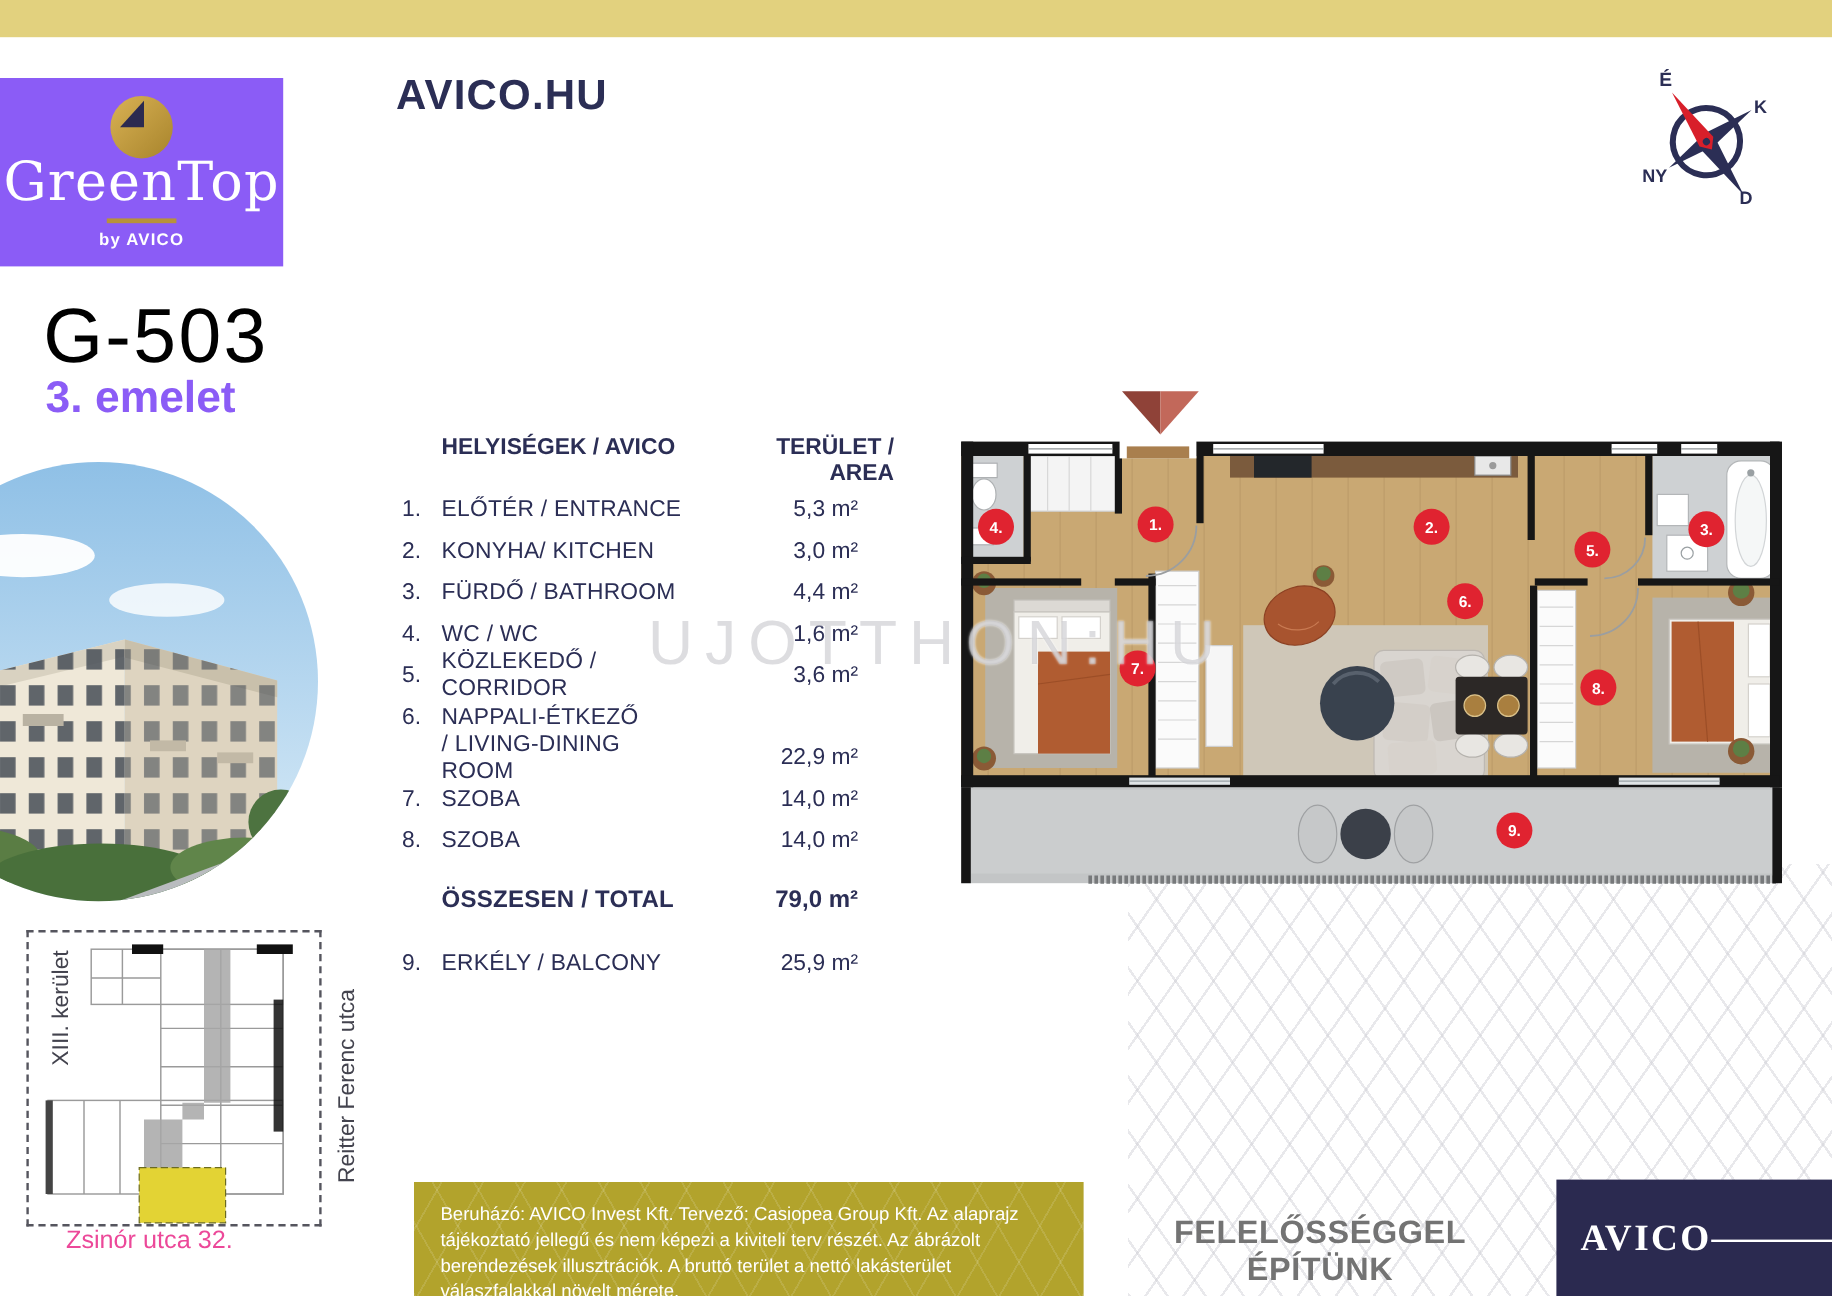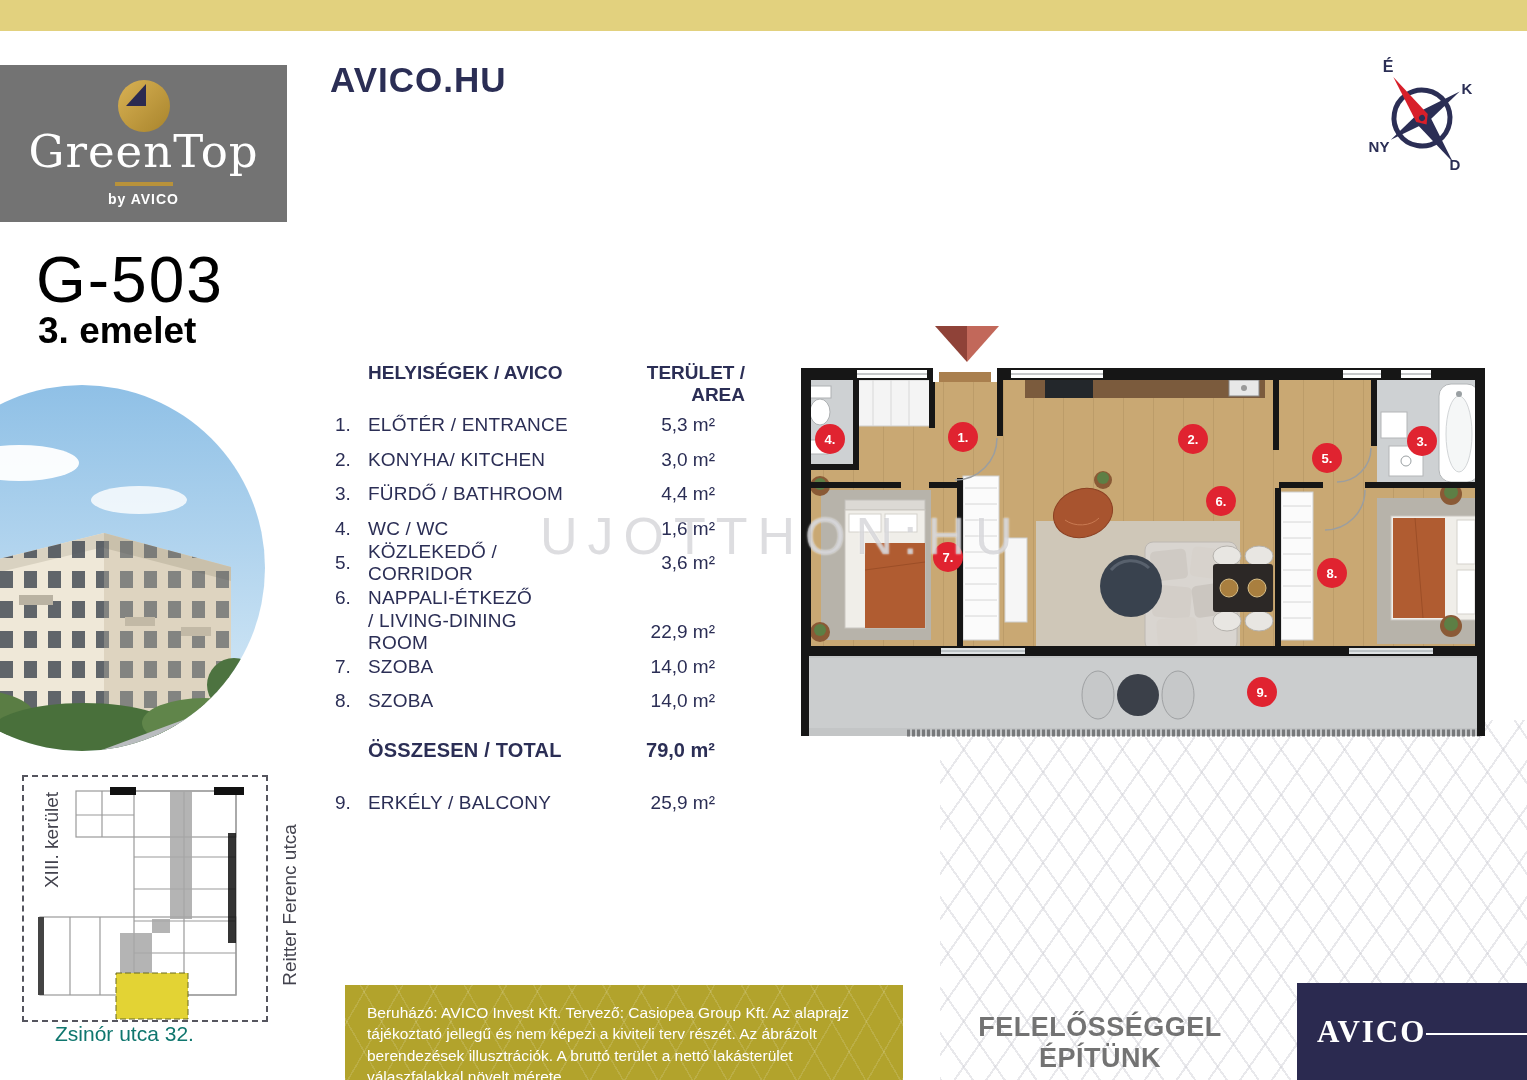--- a/index.html
+++ b/index.html
@@ -6,30 +6,30 @@
   .page{position:relative;width:1527px;height:1080px;background:#fff;overflow:hidden;
         font-family:"Liberation Sans",sans-serif;color:#2b2e55;}
   
   .topband{position:absolute;left:0;top:0;width:1527px;height:31px;background:#e2d17e;}
   
   .chevron-bg{position:absolute;left:940px;top:720px;width:587px;height:360px;z-index:0;
     background-image:
       repeating-linear-gradient(55deg, rgba(205,205,212,.45) 0 2px, transparent 2px 26px),
       repeating-linear-gradient(-55deg, rgba(205,205,212,.45) 0 2px, transparent 2px 26px);}
   
-  .logo{position:absolute;left:0;top:65px;width:287px;height:157px;background:#737373;z-index:2;
+  .logo{position:absolute;left:0;top:65px;width:236px;height:157px;background:#8b5cf6;z-index:2;
         display:flex;flex-direction:column;align-items:center;}
   .logo-mark{margin-top:12px;}
   .logo-word{font-family:"DejaVu Serif",serif;font-size:45px;color:#fff;line-height:1;margin-top:-6px;letter-spacing:1px;}
   .logo-rule{width:58px;height:4px;background:#b8923a;margin-top:8px;}
   .logo-by{font-size:14px;font-weight:700;color:#fff;margin-top:5px;letter-spacing:1px;}
   .siteurl{position:absolute;left:330px;top:60px;font-size:35px;font-weight:800;color:#2b2e55;letter-spacing:1px;z-index:2;cursor:pointer;}
   .compass{position:absolute;left:1357px;top:50px;z-index:2;}
   .unit-code{position:absolute;left:36px;top:248px;font-size:64px;font-weight:400;letter-spacing:2px;color:#000000;line-height:1;z-index:2;}
-  .unit-floor{position:absolute;left:38px;top:312px;font-size:37px;font-weight:700;color:#000000;line-height:1;z-index:2;text-align:center;}
+  .unit-floor{position:absolute;left:38px;top:312px;font-size:37px;font-weight:700;color:#8b5cf6;line-height:1;z-index:2;text-align:center;}
   .photo{position:absolute;left:-101px;top:385px;z-index:1;}
   
   .rtable{position:absolute;left:335px;top:362px;width:410px;z-index:3;}
   .thead{display:flex;font-weight:700;font-size:19px;height:24px;margin-bottom:22px;}
   .thead .h-rooms{margin-left:33px;flex:1;}
   .thead .h-area{width:150px;text-align:right;}
   .trow{display:flex;align-items:center;height:34.5px;font-size:19px;}
   .tnum{width:33px;}
   .tname{flex:1;letter-spacing:.2px;}
   .tarea{width:140px;text-align:right;padding-right:30px;}
@@ -37,21 +37,21 @@
   .trow.balcony{margin-top:17px;}
   .watermark{position:absolute;left:540px;top:506px;font-size:52px;font-weight:300;letter-spacing:10px;
     color:rgba(175,175,182,.42);text-shadow:0 0 2px rgba(255,255,255,.85);z-index:5;white-space:nowrap;}
   .plan{position:absolute;left:793px;top:318px;z-index:2;}
   
   .siteplan{position:absolute;left:22px;top:775px;width:246px;height:247px;border:2px dashed #55555e;
     box-sizing:border-box;background:#fff;z-index:2;}
   .vlabel{position:absolute;font-size:19px;color:#43434e;white-space:nowrap;z-index:3;}
   .vlabel.left{left:52px;top:840px;transform:translate(-50%,-50%) rotate(-90deg);}
   .vlabel.right{left:290px;top:905px;transform:translate(-50%,-50%) rotate(-90deg);}
-  .addr{position:absolute;left:55px;top:1022px;font-size:21px;color:#0f766e;z-index:2;}
+  .addr{position:absolute;left:55px;top:1022px;font-size:21px;color:#ec4899;z-index:2;}
   
   .disclaimer{position:absolute;left:345px;top:985px;width:558px;height:95px;box-sizing:border-box;
     padding:17px 20px 0 22px;background:#b2a32c;color:#fff;font-size:15.5px;line-height:1.38;z-index:2;
     background-image:
       repeating-linear-gradient(60deg, rgba(255,255,255,.12) 0 1.5px, transparent 1.5px 30px),
       repeating-linear-gradient(-60deg, rgba(255,255,255,.12) 0 1.5px, transparent 1.5px 30px);}
   .slogan{position:absolute;left:920px;top:1012px;width:360px;text-align:center;font-size:27px;font-weight:800;
     color:#737373;letter-spacing:.5px;z-index:2;}
   .avico-box{position:absolute;left:1297px;top:983px;width:230px;height:97px;background:#2b2a50;z-index:2;
     display:flex;align-items:center;}

